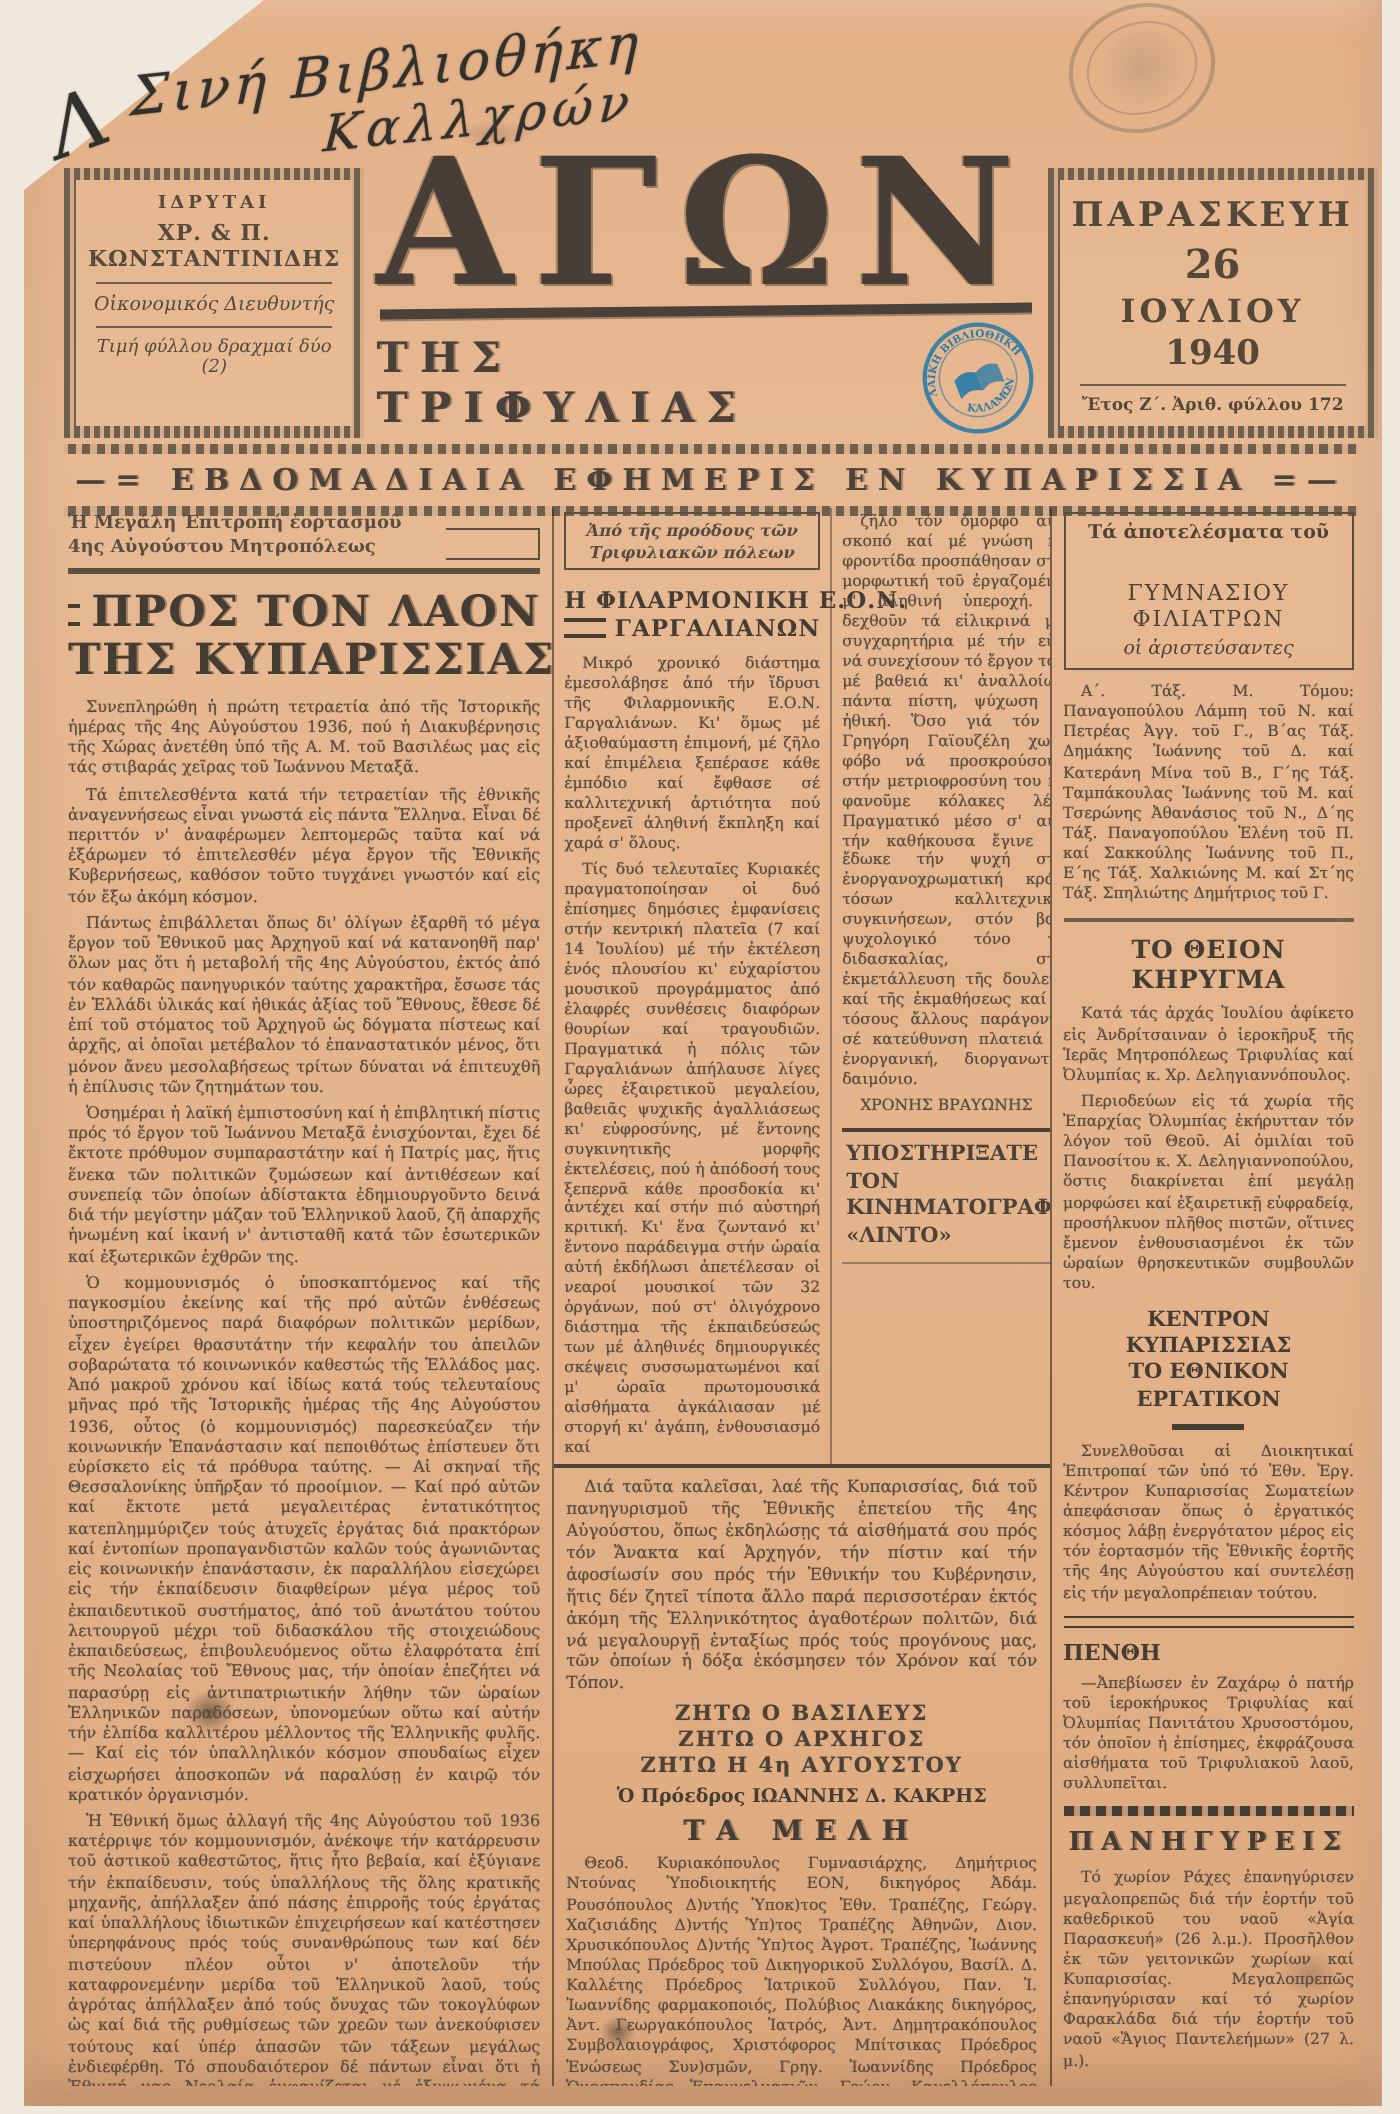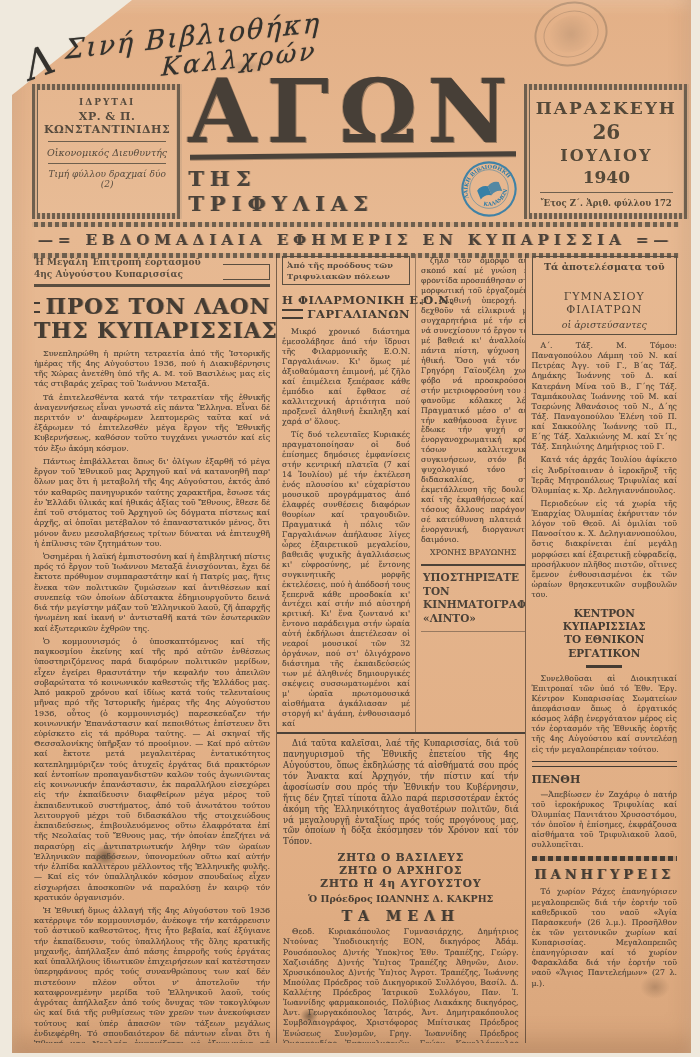--- a/index.html
+++ b/index.html
@@ -116,22 +116,22 @@
   .headline1{margin:8px 0 6px;color:#453c33;font-weight:bold;line-height:1.1;}
   .headline1 .row{display:flex;align-items:center;gap:6px;}
   .hl-rule{height:7px;border-top:2.5px solid #453c33;border-bottom:2.5px solid #453c33;flex:1;}
   .headline1 .t{font-size:21.5px;letter-spacing:1px;text-shadow:1px 0 0 rgba(60,50,40,.4);white-space:nowrap;}
   .col1 p{font-size:8px;line-height:1.28;}
 
   .upper-mid{display:flex;}
   .col2{width:128px;padding:2px 5px 0 5px;border-right:1px solid rgba(60,48,38,.45);}
   .col3{width:129px;padding:2px 4px 0 5px;}
   .col2 p,.col3 p{font-size:7.8px;line-height:1.28;}
-  .kicker2{font-size:8.2px;font-weight:bold;border:1.5px solid #5a4e40;
-    padding:3px 4px;line-height:1.3;}
+  .kicker2{font-size:8.2px;font-style:italic;font-weight:bold;border:1.5px solid #5a4e40;
+    padding:3px 4px;line-height:1.3;text-align:center;}
   .headline2{margin:8px 0 6px;font-weight:bold;color:#453c33;}
   .headline2 .row{display:flex;align-items:center;gap:4px;}
   .headline2 .t{font-size:11.5px;white-space:nowrap;letter-spacing:.5px;}
   .hl-rule2{height:6px;border-top:2px solid #453c33;border-bottom:2px solid #453c33;flex:1;}
   .cinema{border-top:2px solid #4c4238;border-bottom:1px solid rgba(76,66,56,.5);
     margin-top:6px;padding:5px 2px;font-weight:bold;font-size:10.5px;line-height:1.3;
     color:#4c4238;text-align:left;}
 
   .proclaim{padding:4px 6px 0;border-top:2.5px solid #4c4238;}
   .proclaim p.lead{font-size:8.4px;line-height:1.3;}
@@ -228,21 +228,21 @@
 
   <div class="banner">
     <span>—= ΕΒΔΟΜΑΔΙΑΙΑ ΕΦΗΜΕΡΙΣ ΕΝ ΚΥΠΑΡΙΣΣΙΑ =—</span>
   </div>
 
   <div class="cols">
 
     <div class="col col1">
       <div class="kicker1">
         <div>Ἡ Μεγάλη Ἐπιτροπή ἑορτασμοῦ</div>
-        <div>4ης Αὐγούστου Κυπαρισσίας</div>
+        <div>4ης Αὐγούστου Μητροπόλεως</div>
         <div class="bracket"></div>
       </div>
       <div class="headline1">
         <div class="row">
           <div class="hl-rule"></div>
           <span class="t">ΠΡΟΣ ΤΟΝ ΛΑΟΝ</span>
         </div>
         <div class="row">
           <span class="t">ΤΗΣ ΚΥΠΑΡΙΣΣΙΑΣ</span>
           <div class="hl-rule"></div>
@@ -305,20 +305,21 @@
     <div class="col col4">
       <div class="kicker4">
         <div class="a">Τά ἀποτελέσματα τοῦ</div>
         <div class="b">ΓΥΜΝΑΣΙΟΥ ΦΙΛΙΑΤΡΩΝ</div>
         <div class="c">οἱ ἀριστεύσαντες</div>
       </div>
       <div style="margin-top:6px">
           <p>Α΄. Τάξ. Μ. Τόμου: Παναγοπούλου Λάμπη τοῦ Ν. καί Πετρέας Ἀγγ. τοῦ Γ., Β΄ας Τάξ. Δημάκης Ἰωάννης τοῦ Δ. καί Κατεράνη Μίνα τοῦ Β., Γ΄ης Τάξ. Ταμπάκουλας Ἰωάννης τοῦ Μ. καί Τσερώνης Ἀθανάσιος τοῦ Ν., Δ΄ης Τάξ. Παναγοπούλου Ἑλένη τοῦ Π. καί Σακκούλης Ἰωάννης τοῦ Π., Ε΄ης Τάξ. Χαλκιώνης Μ. καί Στ΄ης Τάξ. Σπηλιώτης Δημήτριος τοῦ Γ.</p>
         </div>
 
+      <div class="sect big">ΤΟ ΘΕΙΟΝ ΚΗΡΥΓΜΑ</div>
       <div>
           <p>Κατά τάς ἀρχάς Ἰουλίου ἀφίκετο εἰς Ἀνδρίτσαιναν ὁ ἱεροκῆρυξ τῆς Ἱερᾶς Μητροπόλεως Τριφυλίας καί Ὀλυμπίας κ. Χρ. Δεληγιαννόπουλος.</p>
           <p>Περιοδεύων εἰς τά χωρία τῆς Ἐπαρχίας Ὀλυμπίας ἐκήρυτταν τόν λόγον τοῦ Θεοῦ. Αἱ ὁμιλίαι τοῦ Πανοσίτου κ. Χ. Δεληγιαννοπούλου, ὅστις διακρίνεται ἐπί μεγάλῃ μορφώσει καί ἐξαιρετικῇ εὐφραδείᾳ, προσήλκυον πλῆθος πιστῶν, οἵτινες ἔμενον ἐνθουσιασμένοι ἐκ τῶν ὡραίων θρησκευτικῶν συμβουλῶν του.</p>
         </div>
 
       <div class="sect two">
         <div>ΚΕΝΤΡΟΝ ΚΥΠΑΡΙΣΣΙΑΣ</div>
         <div>ΤΟ ΕΘΝΙΚΟΝ ΕΡΓΑΤΙΚΟΝ</div>
       </div>
       <div class="sect-rule"></div>

